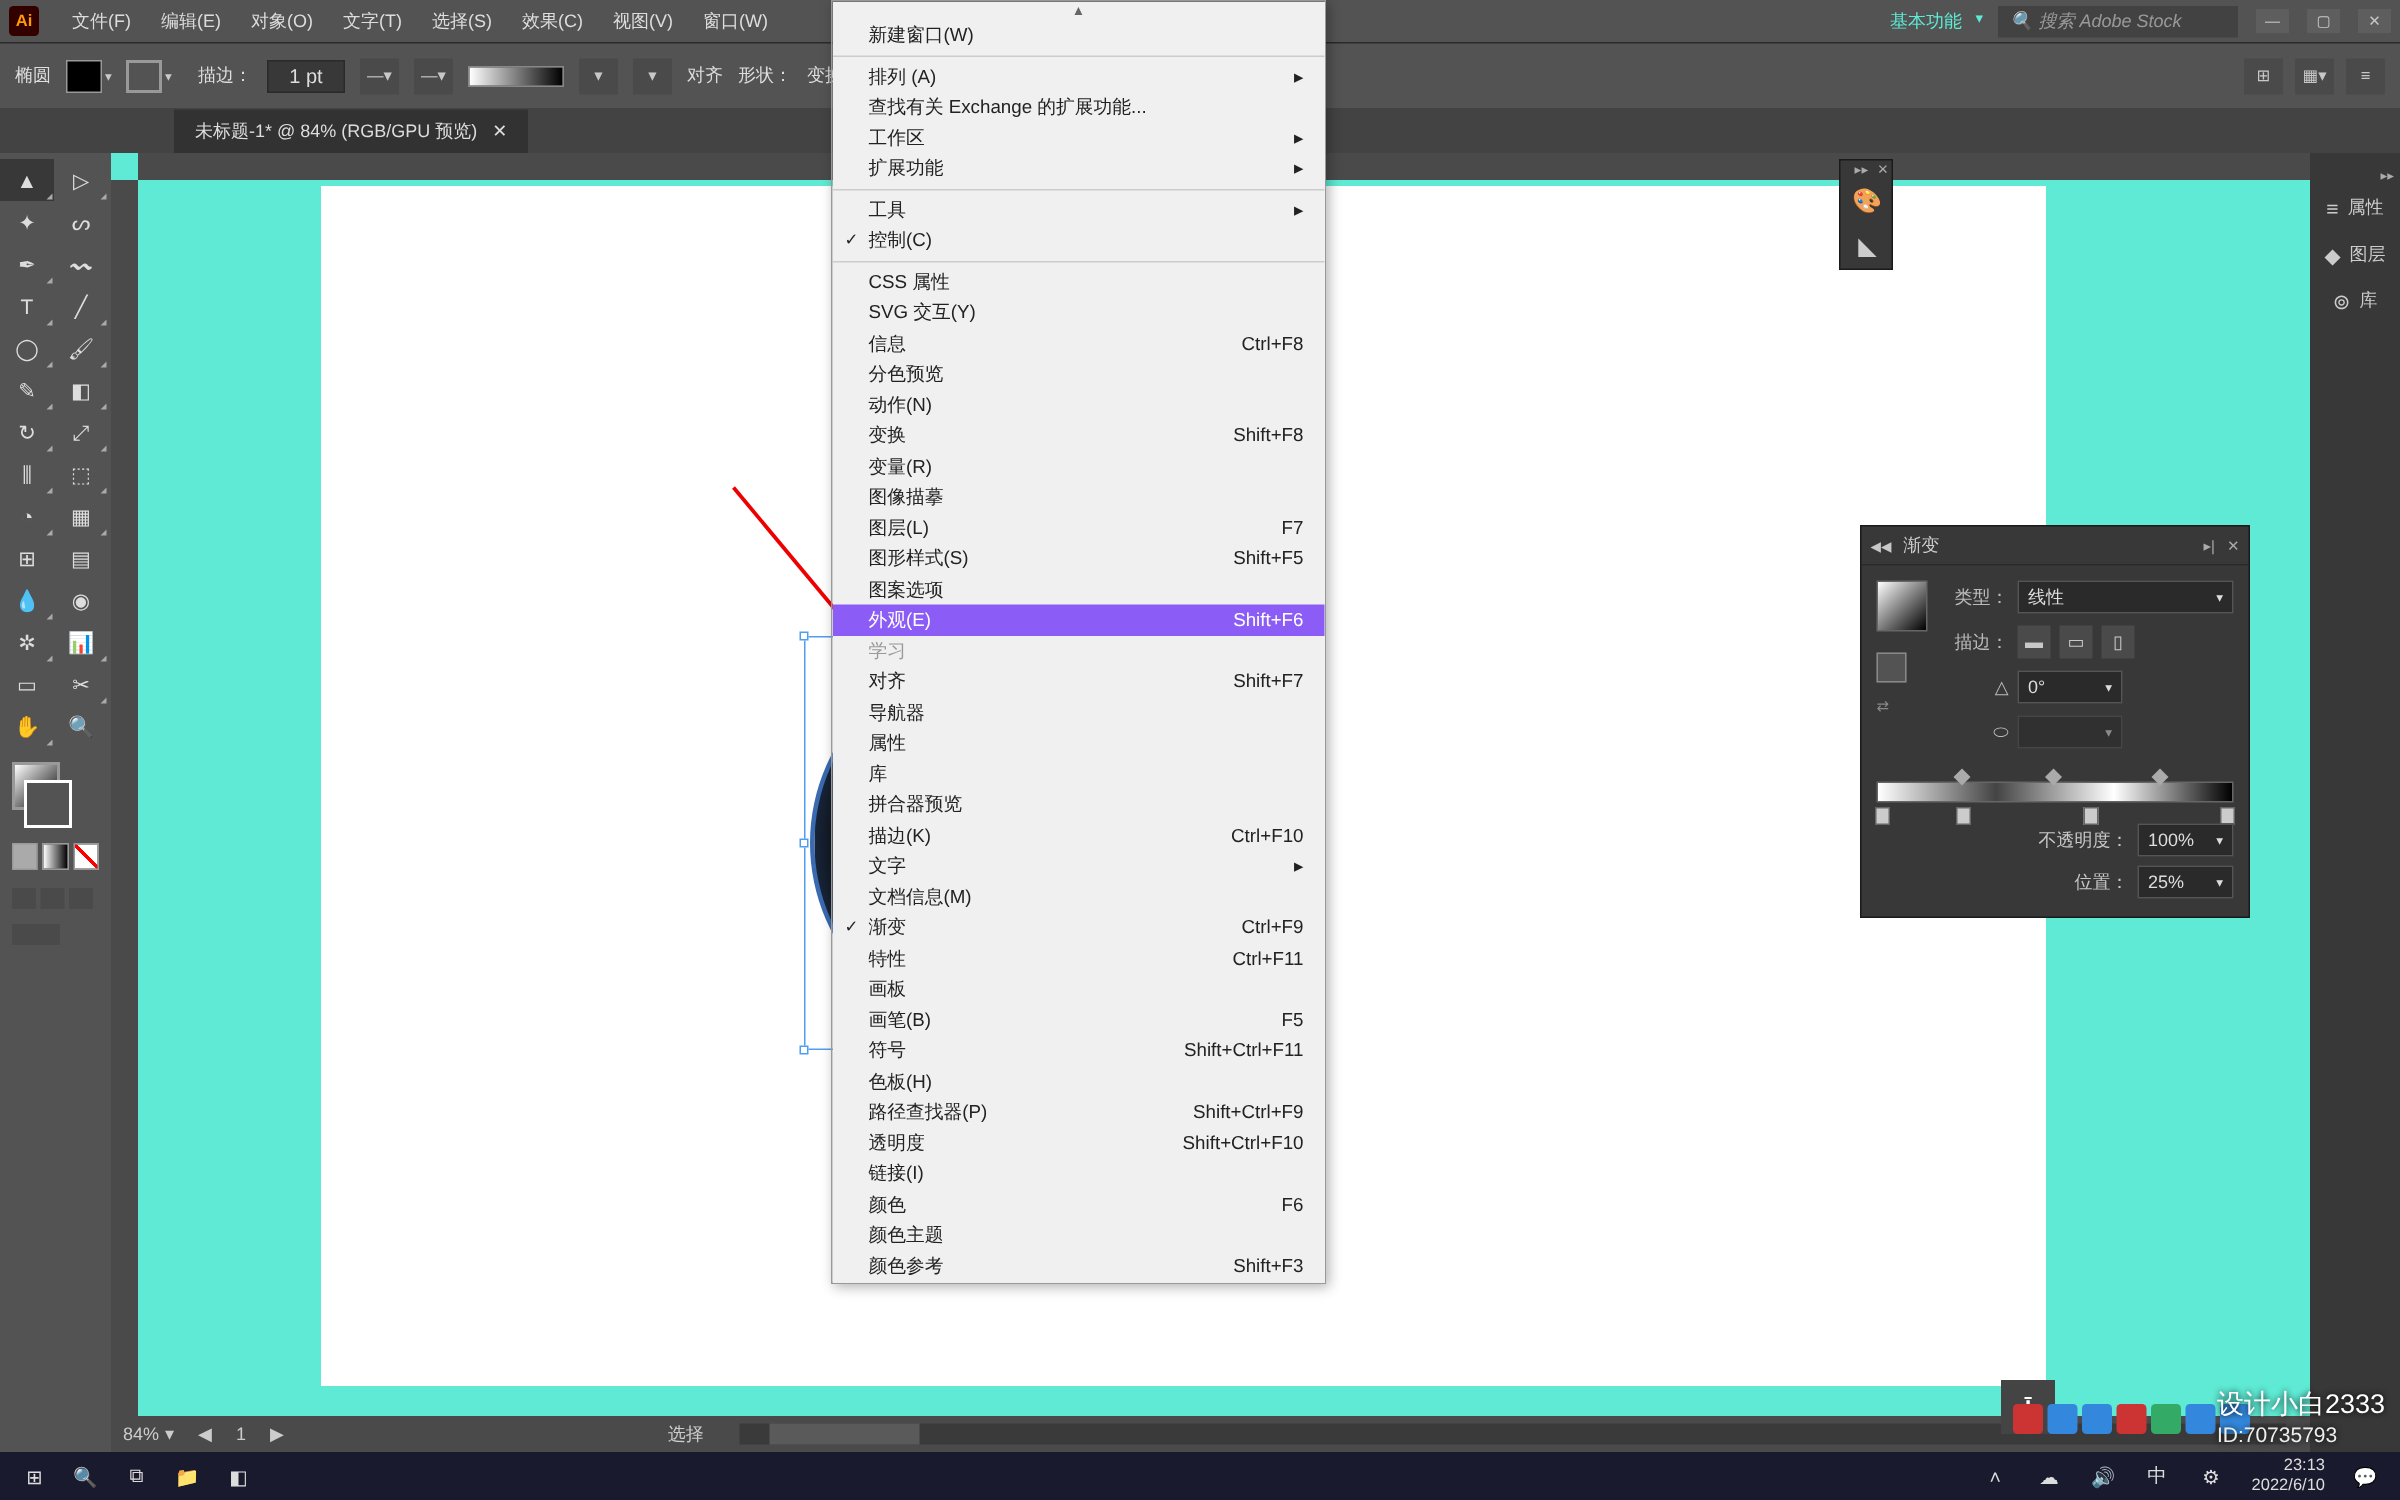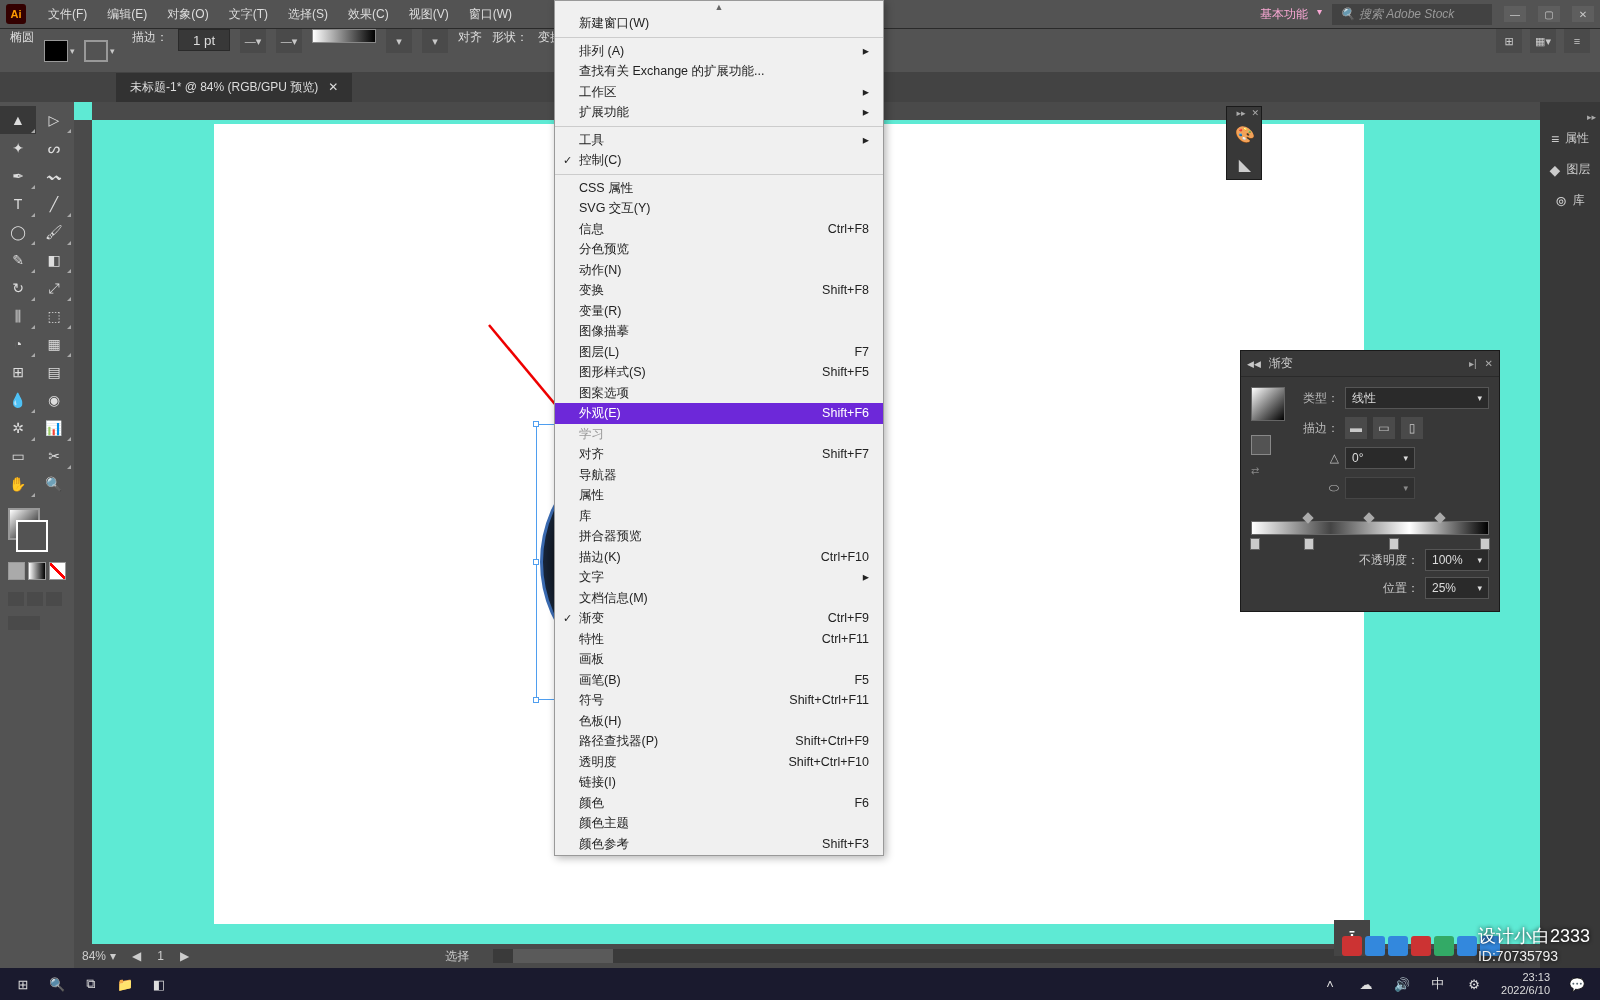--- a/index.html
+++ b/index.html
@@ -3,27 +3,27 @@
 <meta charset="utf-8">
 <style>
 * { margin: 0; padding: 0; box-sizing: border-box; font-family: "Microsoft YaHei", Arial, sans-serif; }
 body { background: #323232; color: #c8c8c8; font-size: 12px; overflow: hidden; width: 1600px; height: 1000px; position: relative; }
 
 
 .menubar { height: 28px; background: #535353; display: flex; align-items: center; padding: 0 6px; }
 .ai-logo { width: 20px; height: 20px; background: #330000; color: #ff9a00; display: flex; align-items: center; justify-content: center; font-weight: bold; font-size: 11px; border-radius: 3px; margin-right: 12px; }
 .menu-item { padding: 0 10px; color: #ddd; cursor: pointer; height: 28px; line-height: 28px; }
 .menubar-right { margin-left: auto; display: flex; align-items: center; gap: 6px; }
-.workspace-dd { color: #f9a8d4; padding: 2px 18px 2px 8px; background: #535353; position: relative; }
+.workspace-dd { color: #5eead4; padding: 2px 18px 2px 8px; background: #535353; position: relative; }
 .workspace-dd::after { content: "▾"; position: absolute; right: 4px; font-size: 10px; }
 .search-box { background: #424242; padding: 2px 8px; width: 160px; display: flex; align-items: center; gap: 4px; color: #999; font-style: italic; }
 .win-ctrl { width: 22px; height: 16px; background: #5e5e5e; margin-left: 6px; display: flex; align-items: center; justify-content: center; font-size: 10px; }
 
 
-.optbar { height: 44px; background: #535353; border-top: 1px solid #2a2a2a; display: flex; padding: 0 10px; gap: 10px; }
+.optbar { height: 44px; background: #535353; border-top: 1px solid #2a2a2a; display: flex; align-items: center; padding: 0 10px; gap: 10px; }
 .opt-label { color: #ddd; }
 .swatch-group { display: flex; align-items: center; gap: 2px; }
 .fill-sw { width: 24px; height: 22px; background: #000; border: 1px solid #999; }
 .dd-caret { width: 12px; font-size: 9px; }
 .stroke-sw { width: 24px; height: 22px; border: 2px solid #999; background: #535353; }
 .pt-input { width: 52px; height: 22px; background: #383838; border: 1px solid #2a2a2a; color: #ddd; text-align: center; }
 .grad-bar { width: 64px; height: 14px; background: linear-gradient(90deg,#fff,#000); border: 1px solid #888; }
 .opt-ico { width: 26px; height: 24px; background: #4a4a4a; display: flex; align-items: center; justify-content: center; font-size: 11px; }
 .optbar-right { margin-left: auto; display: flex; gap: 8px; }
 
@@ -59,21 +59,21 @@
 .h-tl{top:-4px;left:-4px}.h-tr{top:-4px;right:-4px}.h-bl{bottom:-4px;left:-4px}.h-br{bottom:-4px;right:-4px}
 .h-tm{top:-4px;left:50%;margin-left:-3px}.h-bm{bottom:-4px;left:50%;margin-left:-3px}
 .h-ml{top:50%;left:-4px;margin-top:-3px}.h-mr{top:50%;right:-4px;margin-top:-3px}
 .circle { position: absolute; left: 466px; top: 326px; width: 282px; height: 268px; border-radius: 50%; background: radial-gradient(circle,#1a1a1a 0%,#0a0a0a 60%,#2a4a7a 90%,#3a6ab0 100%); border: 3px solid #3a6ab0; }
 .arrow-svg { position: absolute; left: 410px; top: 218px; pointer-events: none; }
 
 
 .dropdown { position: absolute; left: 554px; top: 0; width: 330px; background: #f0f0f0; border: 1px solid #999; box-shadow: 2px 2px 8px rgba(0,0,0,0.3); z-index: 100; padding-bottom: 6px; max-height: 856px; overflow-y: auto; }
 .dd-arrow { text-align: center; color: #666; padding: 1px 0; font-size: 9px; }
 .dd-item { display: flex; align-items: center; padding: 1px 14px 1px 24px; color: #222; cursor: pointer; font-size: 12.5px; line-height: 18.5px; }
-.dd-item.hl { background: #6d28d9; color: #fff; }
+.dd-item.hl { background: #8b5cf6; color: #fff; }
 .dd-item.dis { color: #999; }
 .dd-item .sc { margin-left: auto; }
 .dd-chk::before { content: "✓"; position: absolute; left: 8px; font-size: 11px; }
 .dd-sep { height: 1px; background: #ccc; margin: 3px 0; }
 
 
 .mini-panel { position: absolute; right: 338px; top: 106px; width: 36px; background: #383838; border: 1px solid #1a1a1a; z-index: 50; }
 .mini-hdr { height: 12px; display: flex; justify-content: flex-end; align-items: center; gap: 6px; font-size: 9px; color: #aaa; padding-right: 2px;}
 .mini-ico { width: 36px; height: 30px; display: flex; align-items: center; justify-content: center; color: #ccc; font-size: 16px; }
 

